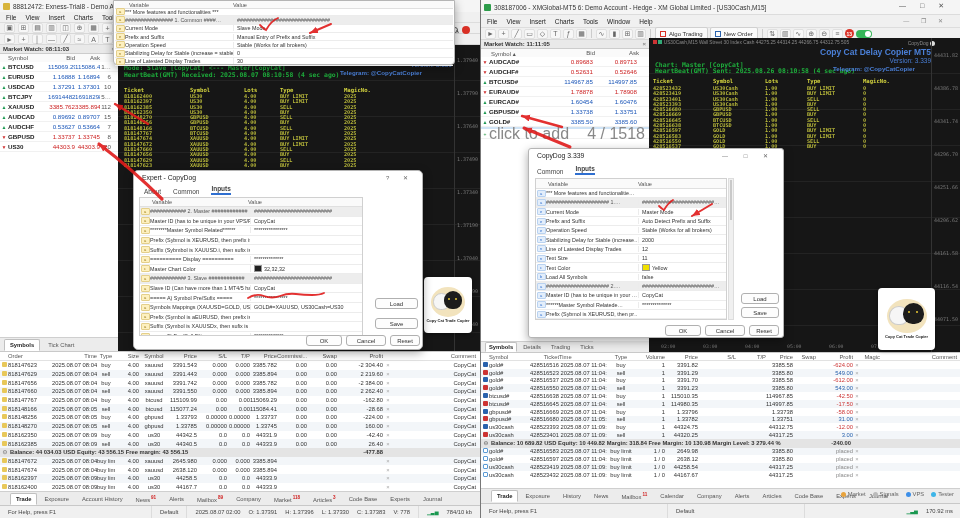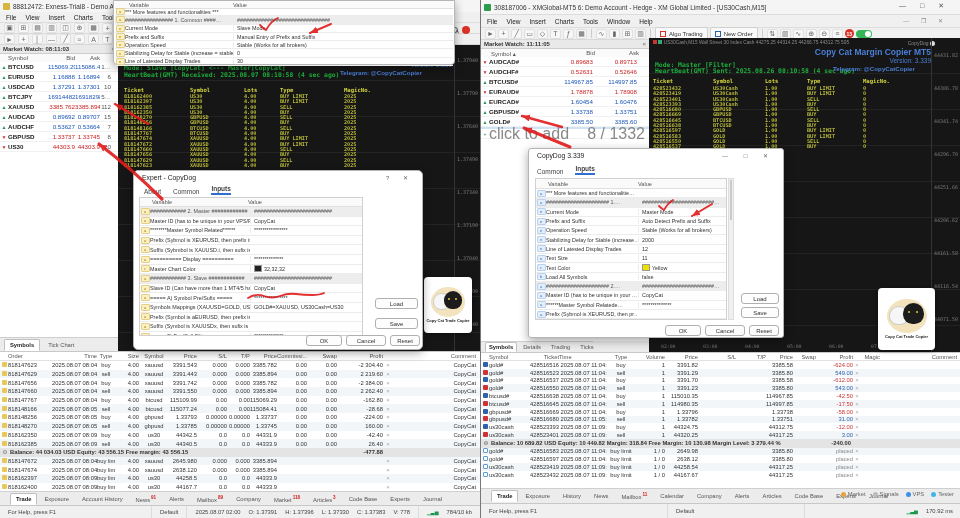--- a/index.html
+++ b/index.html
@@ -763,39 +763,39 @@
       <div class="mwrow sel">
         <span class="mwi up">▲</span>
         <span class="mws" style="width:52px">US30Cash</span>
         <span class="mwn blue" style="width:52px">44312.75</span>
         <span class="mwn blue" style="width:44px">44317.25</span>
       </div>
     </div>
   <div class="mwrow" style="position:absolute;left:0;top:129px;width:168px;background:#fff">
     <span class="mwi" style="color:#2d9c4a">+</span>
     <span style="color:#888;flex:1">click to add</span>
-    <span style="color:#888;padding-right:4px">8 / 1332</span>
+    <span style="color:#888;padding-right:4px">4 / 1518</span>
   </div>
   <div class="mwtabs" style="left:0;top:341px;width:112px;height:11px" id="r-mwtabs">
       <span class="btab act" style="padding:1px 3px">Symbols</span>
       <span class="btab" style="padding:1px 3px">Details</span>
       <span class="btab" style="padding:1px 3px">Trading</span>
       <span class="btab" style="padding:1px 3px">Ticks</span>
     </div>
 
   <div class="chart" style="left:168px;top:38px;width:312px;height:314px" id="r-chart">
     <div class="cinfo" style="left:4px;top:2px">
       <span style="display:inline-block;width:4px;height:4px;background:#c33"></span>
       <span style="display:inline-block;width:4px;height:4px;background:#3a7"></span>
       <span>US30Cash,M15  Wall Street 30 Index Cash  44275.25 44314.25 44266.75 44312.75  505</span>
     </div>
     <div class="ccorner" style="right:26px;top:2px"><span>CopyDog</span> <span style="display:inline-block;width:5px;height:5px;border-radius:50%;background:#ddd;vertical-align:middle"></span></div>
-    <div class="ctitle" style="right:30px;top:9px">Copy Cat Margin Copier MT5</div>
+    <div class="ctitle" style="right:30px;top:9px">Copy Cat Delay Copier MT5</div>
     <div class="cver" style="right:30px;top:19px">Version: 3.339</div>
-    <div class="cmode" style="left:6px;top:23px">Mode: Master [Filter]</div>
+    <div class="cmode" style="left:6px;top:23px">Chart: Master [CopyCat]</div>
     <div class="chb" style="left:6px;top:29px">HeartBeat(GMT) Sent: 2025.08.26 08:10:58 (4 sec ago)</div>
     <div class="ctel" style="left:184px;top:27px">Telegram: @CopyCatCopier</div>
     <div class="cth" style="top:40px;height:6px" id="r-cth">
         <span style="left:4px">Ticket</span>
         <span style="left:64px">Symbol</span>
         <span style="left:116px">Lots</span>
         <span style="left:158px">Type</span>
         <span style="left:214px">MagicNo.</span>
       </div>
     <div id="r-ctr" style="position:absolute;left:0;top:47px;right:0">

